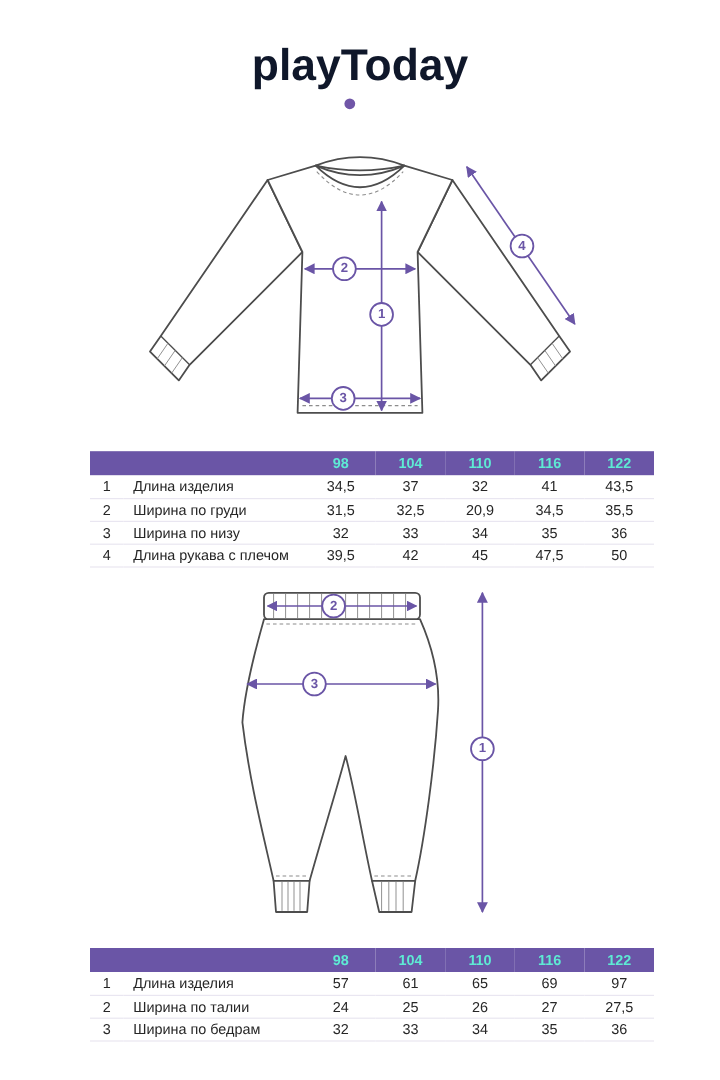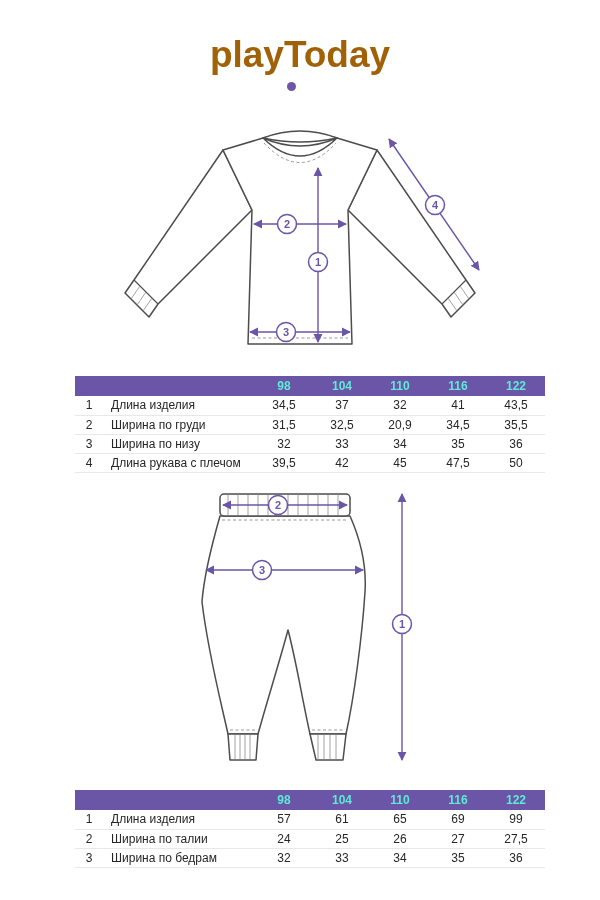--- a/index.html
+++ b/index.html
@@ -1,21 +1,21 @@
 <!DOCTYPE html>
 <html><head>
 <meta charset="utf-8">
 <style>
   * { margin:0; padding:0; box-sizing:border-box; }
   html,body { background:#ffffff; font-family:"Liberation Sans", sans-serif; }
   .page { position:relative; width:600px; height:900px; margin:0 auto; background:#ffffff; overflow:hidden; }
 
   
   .logo { position:absolute; top:34px; left:0; width:100%; text-align:center;
-          font-size:37px; font-weight:bold; color:#a16207; letter-spacing:0; }
+          font-size:37px; font-weight:bold; color:#0f172a; letter-spacing:0; }
   .logo-dot { position:absolute; left:287px; top:82px; width:9px; height:9px;
               border-radius:50%; background:#7056a7; }
 
   
   .shirt-svg { position:absolute; left:80px; top:112px; width:440px; height:262px; }
   .pants-svg { position:absolute; left:150px; top:482px; width:300px; height:306px; }
   .outline { fill:#ffffff; stroke:#4d4d4d; stroke-width:1.5; stroke-linejoin:round; }
   .detail  { fill:none; stroke:#4d4d4d; stroke-width:1.1; }
   .rib     { fill:none; stroke:#8c8c8c; stroke-width:0.8; }
   .stitch  { fill:none; stroke:#8c8c8c; stroke-width:0.9; stroke-dasharray:3 2.5; }
@@ -246,21 +246,21 @@
       </tr>
     </thead>
     <tbody>
       <tr>
         <td class="num">1</td>
         <td class="label">Длина изделия</td>
         <td class="val">57</td>
         <td class="val">61</td>
         <td class="val">65</td>
         <td class="val">69</td>
-        <td class="val">99</td>
+        <td class="val">97</td>
       </tr>
       <tr>
         <td class="num">2</td>
         <td class="label">Ширина по талии</td>
         <td class="val">24</td>
         <td class="val">25</td>
         <td class="val">26</td>
         <td class="val">27</td>
         <td class="val">27,5</td>
       </tr>

